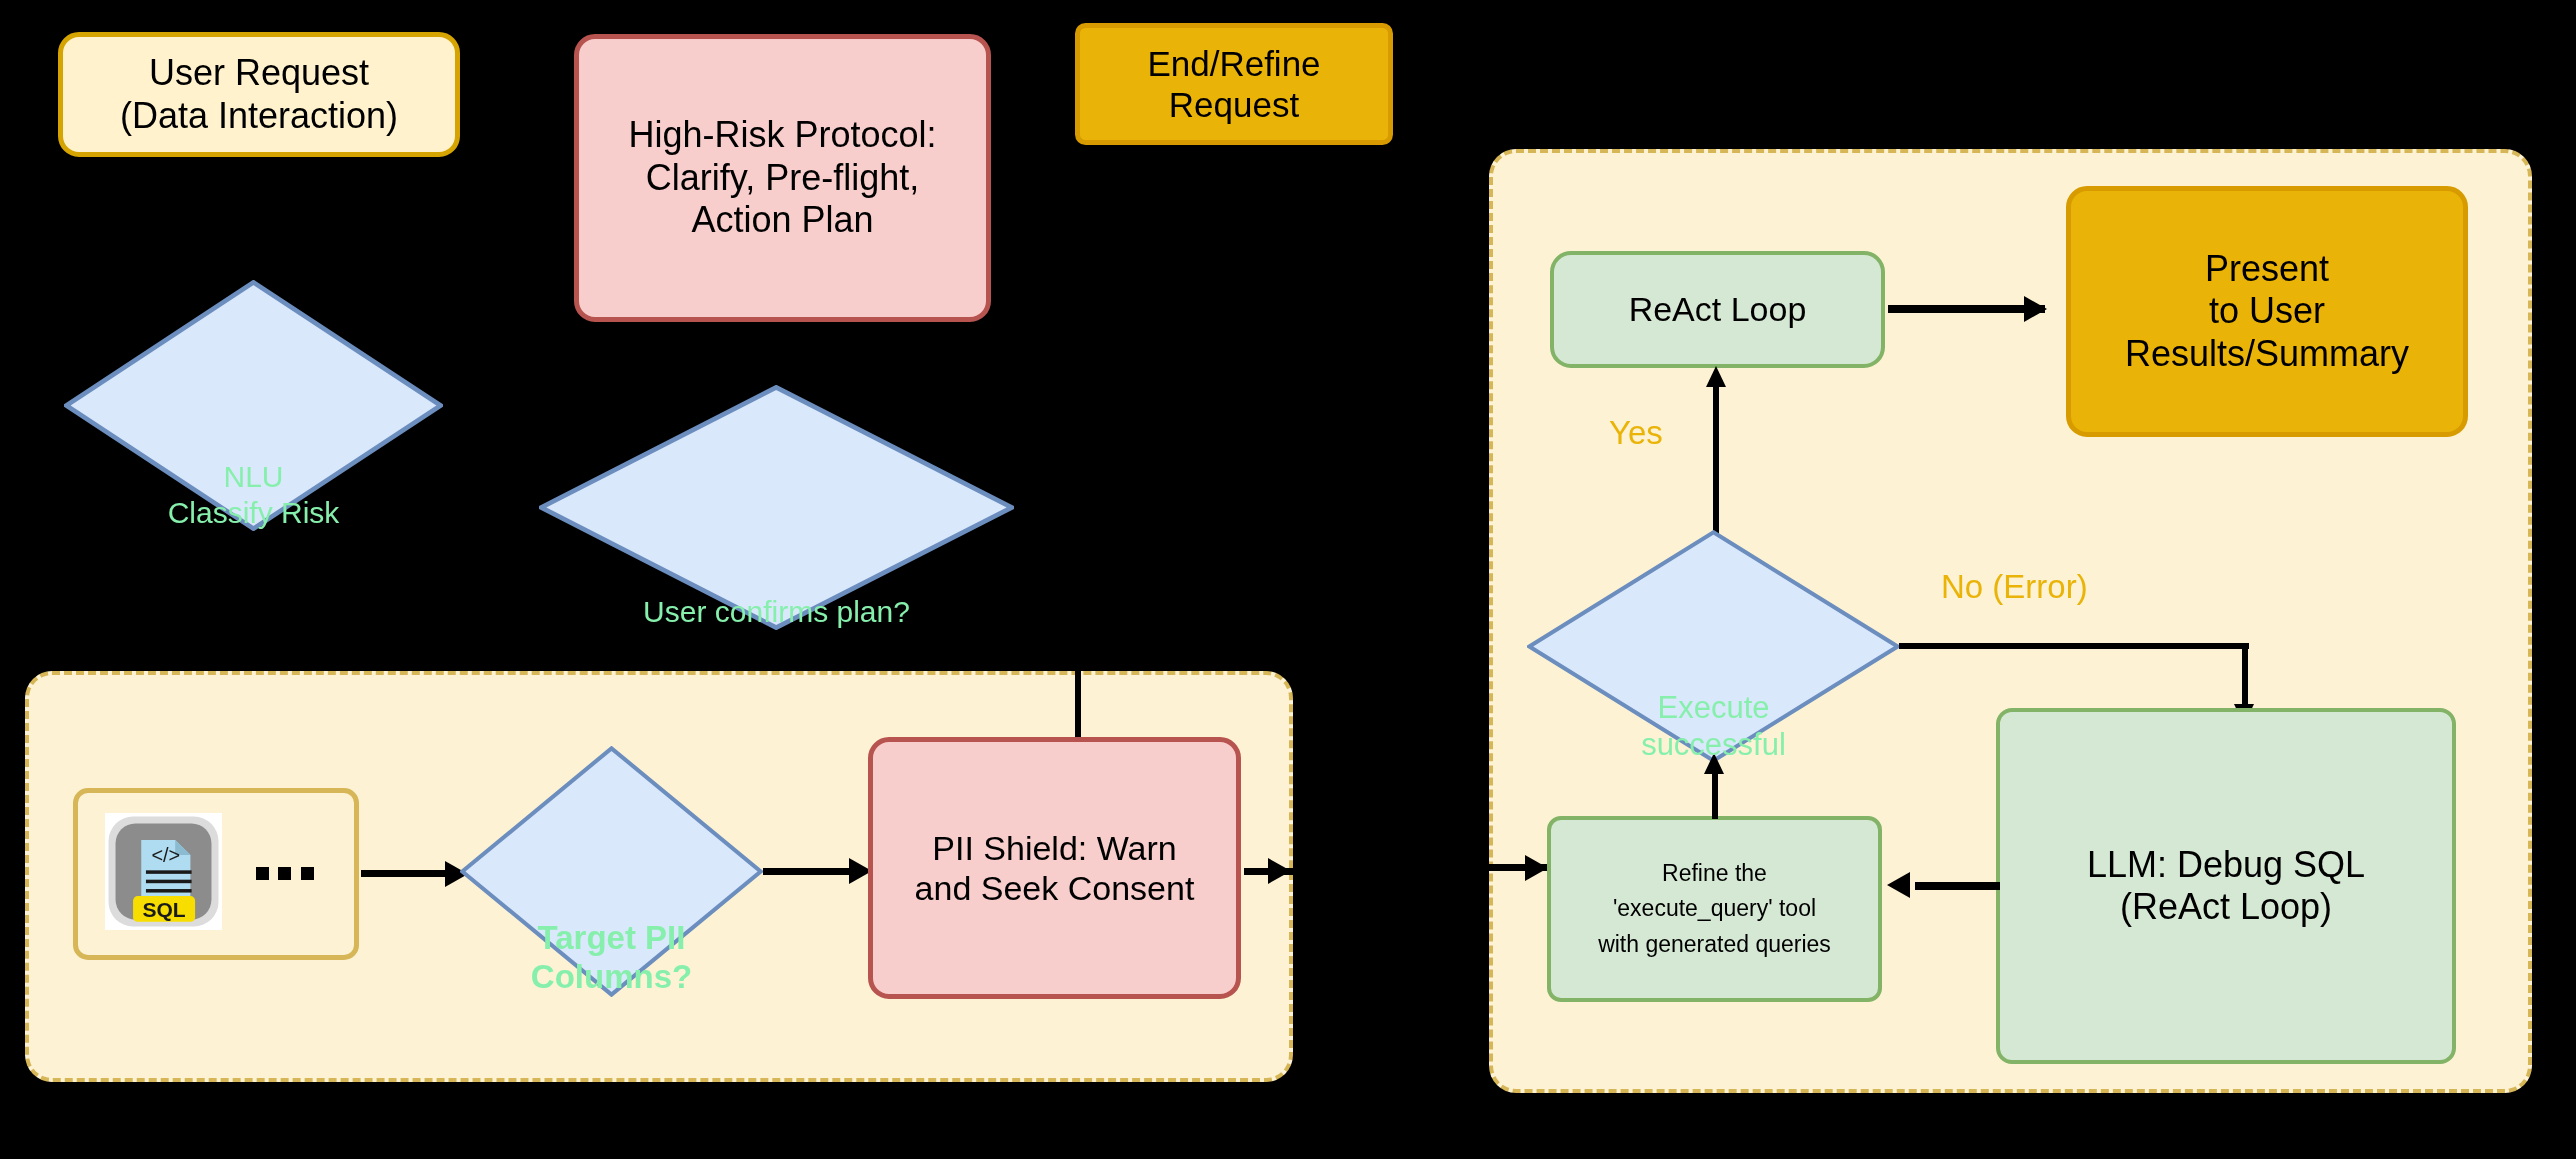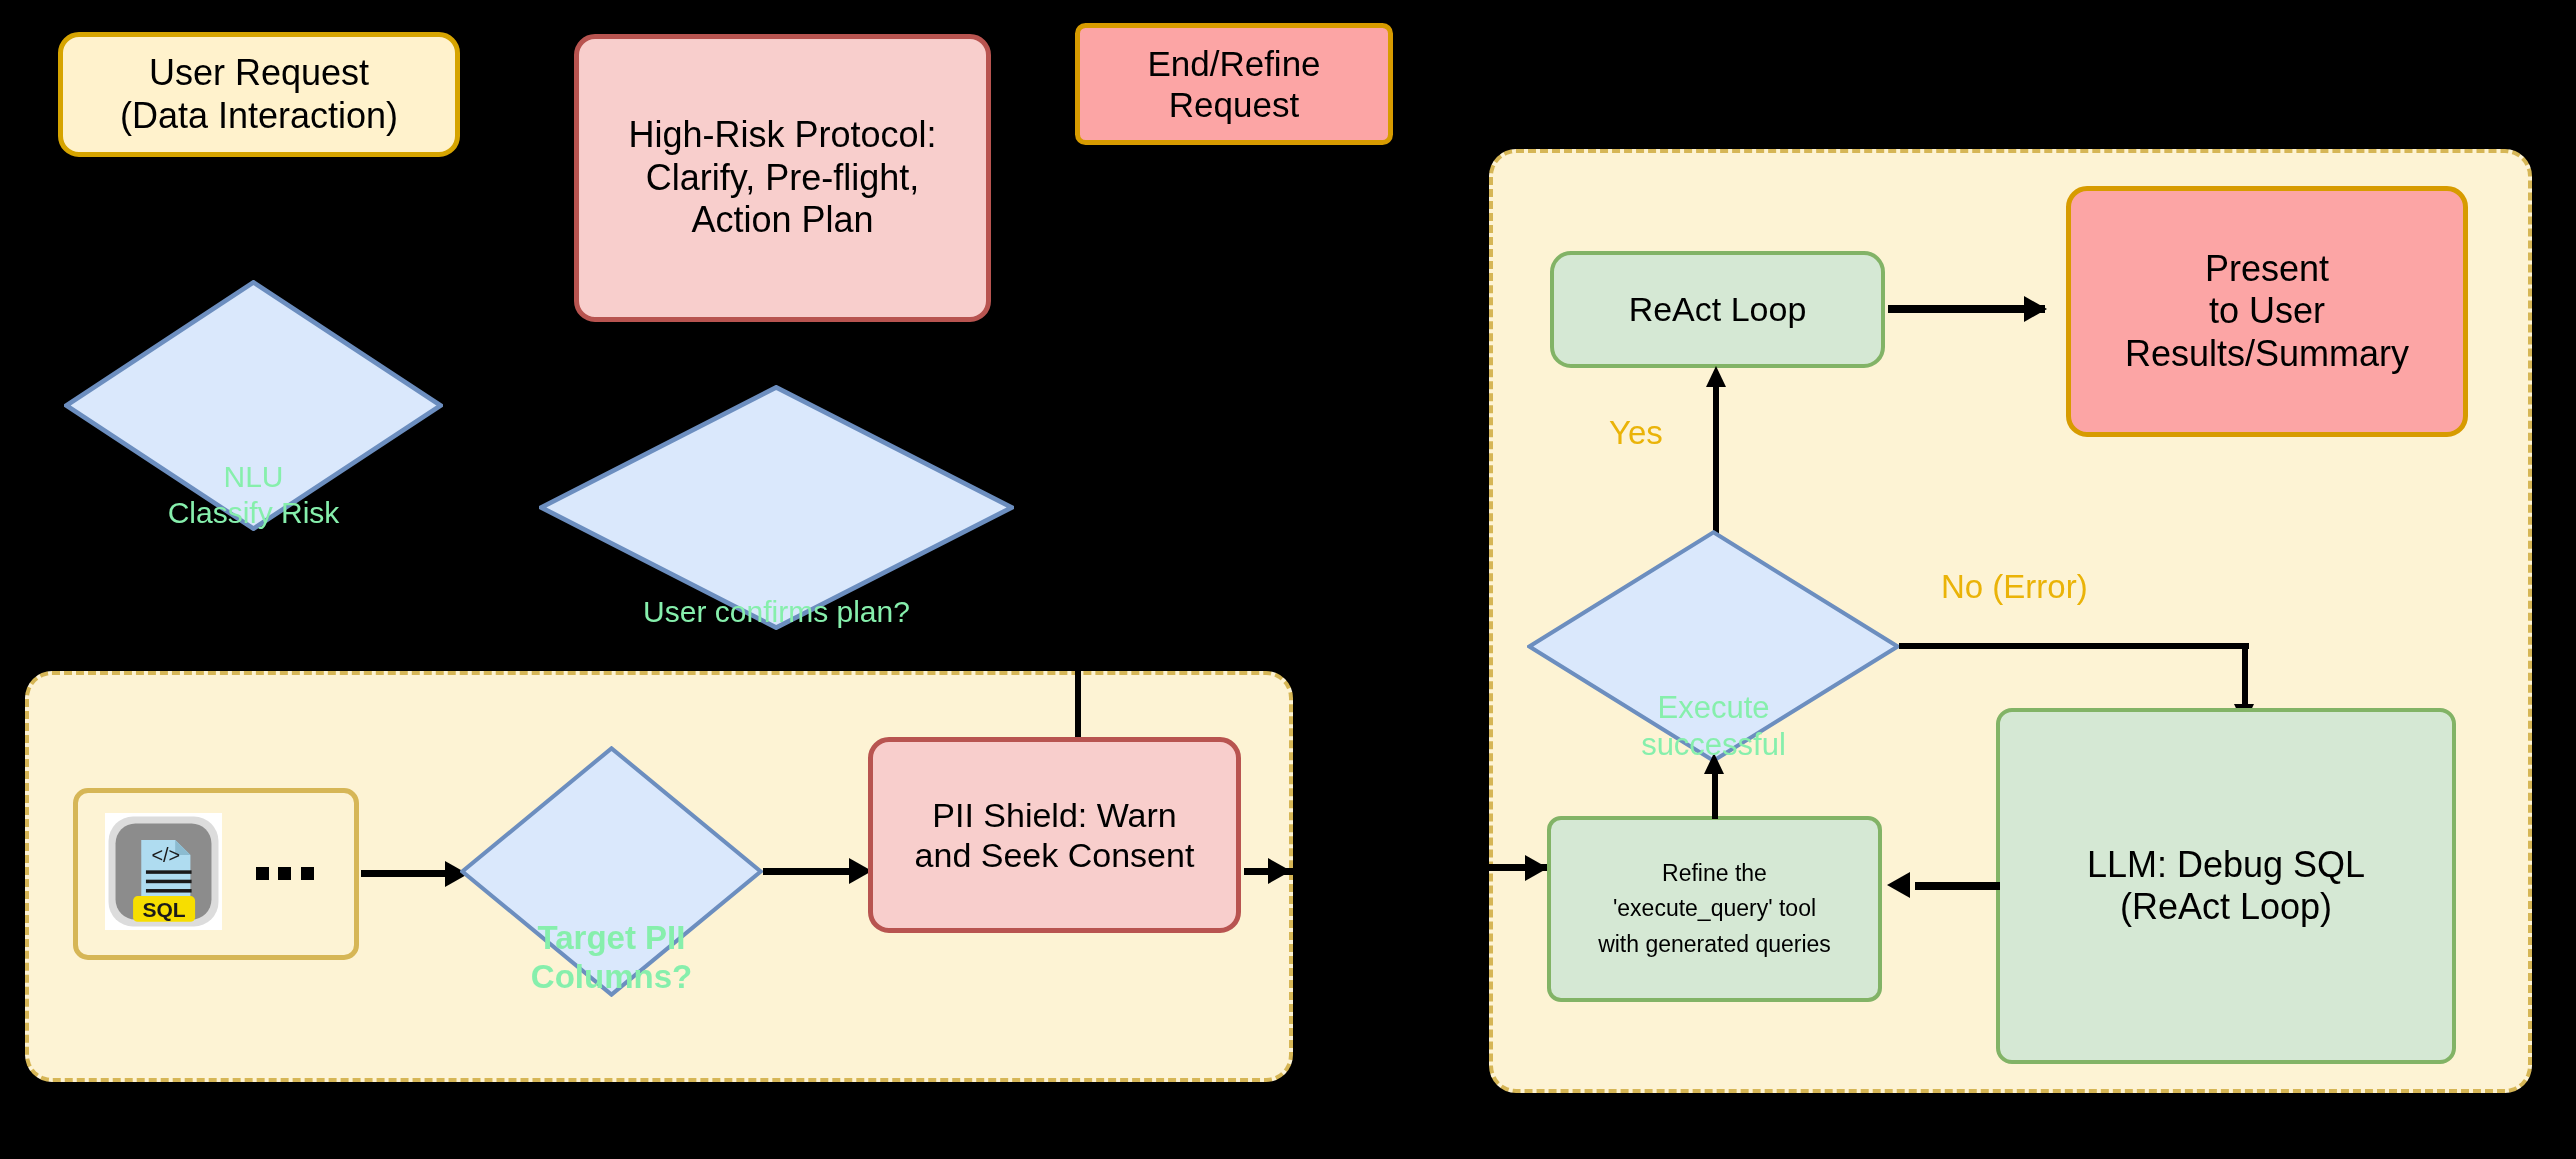--- a/index.html
+++ b/index.html
@@ -7,21 +7,21 @@
     position:relative;
     width:2576px;height:1160px;
     background:#000000;
     overflow:hidden;
     font-family:"Liberation Sans", sans-serif;
   }
   .node{position:absolute;box-sizing:border-box;display:flex;align-items:center;justify-content:center;text-align:center;color:#000;}
   
   .rbox{border-radius:21px;line-height:1.18;}
   .rbox.orange{background:#FFF2CC;border:5.2px solid #D6A400;}
-  .rbox.peach{background:#fca5a5;border:5.2px solid #D79B00;}
+  .rbox.peach{background:#eab308;border:5.2px solid #D79B00;}
   .rbox.pink{background:#F8CECC;border:5.2px solid #B85450;}
   .rbox.green{background:#D5E8D4;border:4.7px solid #82B366;}
   
   .diamond{position:absolute;}
   .diamond svg{position:absolute;inset:0;width:100%;height:100%;}
   .diamond .dlabel{
     position:absolute;inset:0;display:flex;align-items:flex-end;justify-content:center;
     text-align:center;line-height:1.2;color:#86efac;z-index:2;
   }
   
@@ -136,21 +136,21 @@
         <div>Columns?</div>
       </div>
     </div>
   </div>
 
   <div class="line" style="left:763px;top:868px;width:93px;height:7px;"></div>
   <div class="arrowhead ah-right" style="left:849px;top:858px;"></div>
 
   <div class="line" style="left:1075px;top:671px;width:6.4px;height:69px;"></div>
 
-  <div class="node rbox pink" style="left:868px;top:737px;width:373px;height:196px;font-size:34px;">
+  <div class="node rbox pink" style="left:868px;top:737px;width:373px;height:262px;font-size:34px;">
     <div>
       <div>PII Shield: Warn</div>
       <div>and Seek Consent</div>
     </div>
   </div>
 
   <div class="line" style="left:1244px;top:868px;width:70px;height:7px;"></div>
   <div class="arrowhead ah-right" style="left:1268px;top:858px;"></div>
 
   <div class="group" style="left:1489px;top:149px;width:1043px;height:944px;"></div>

